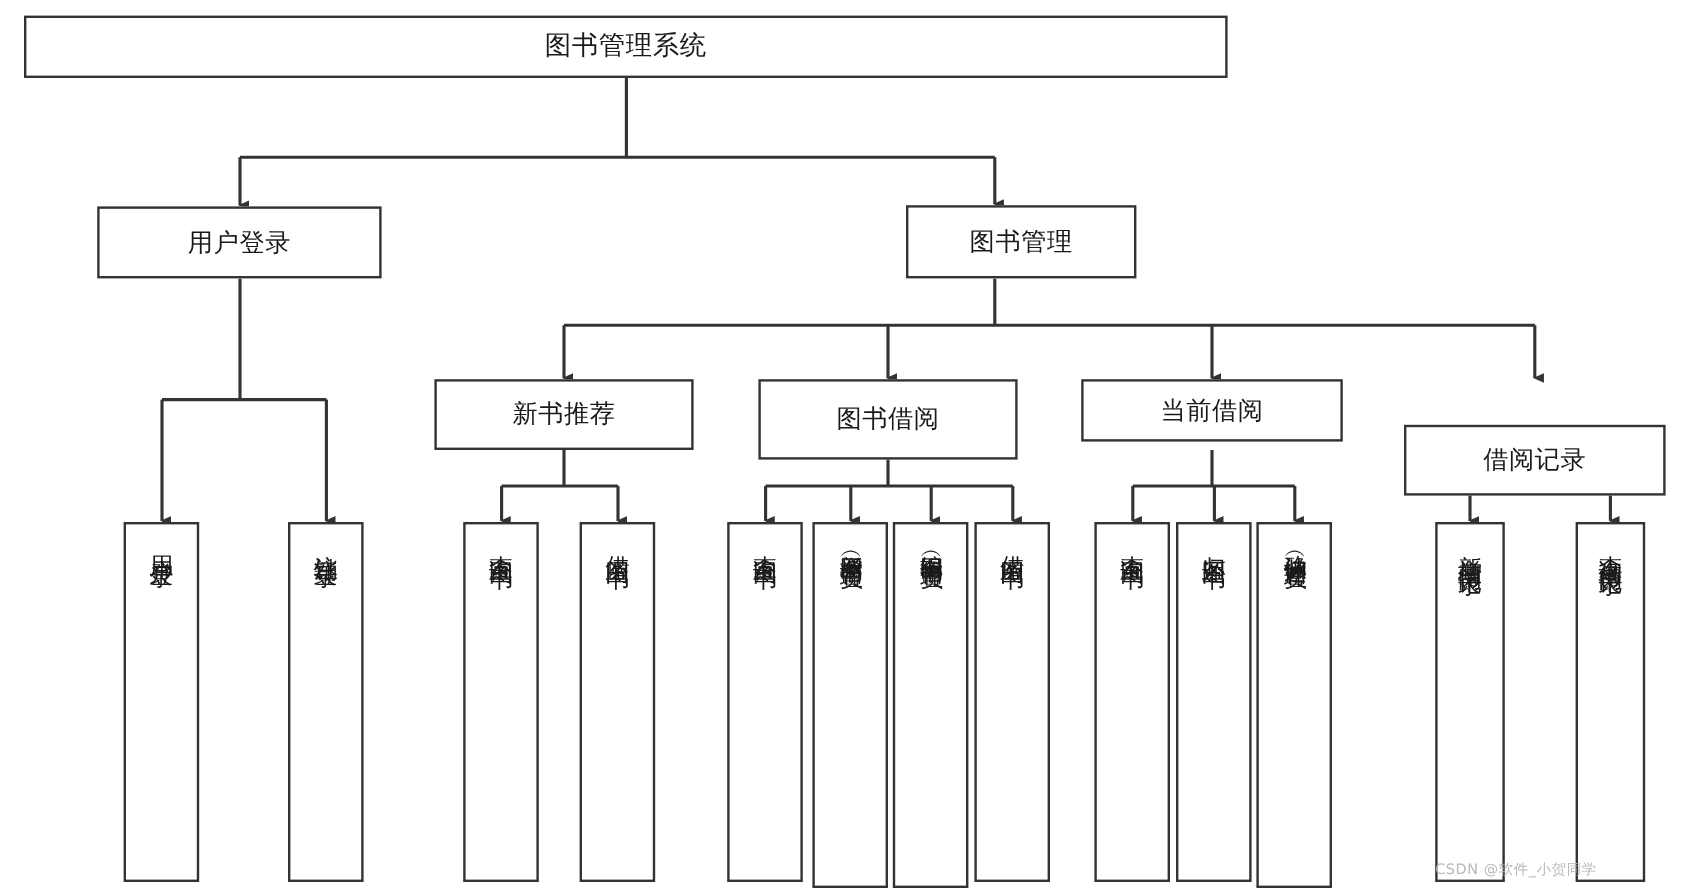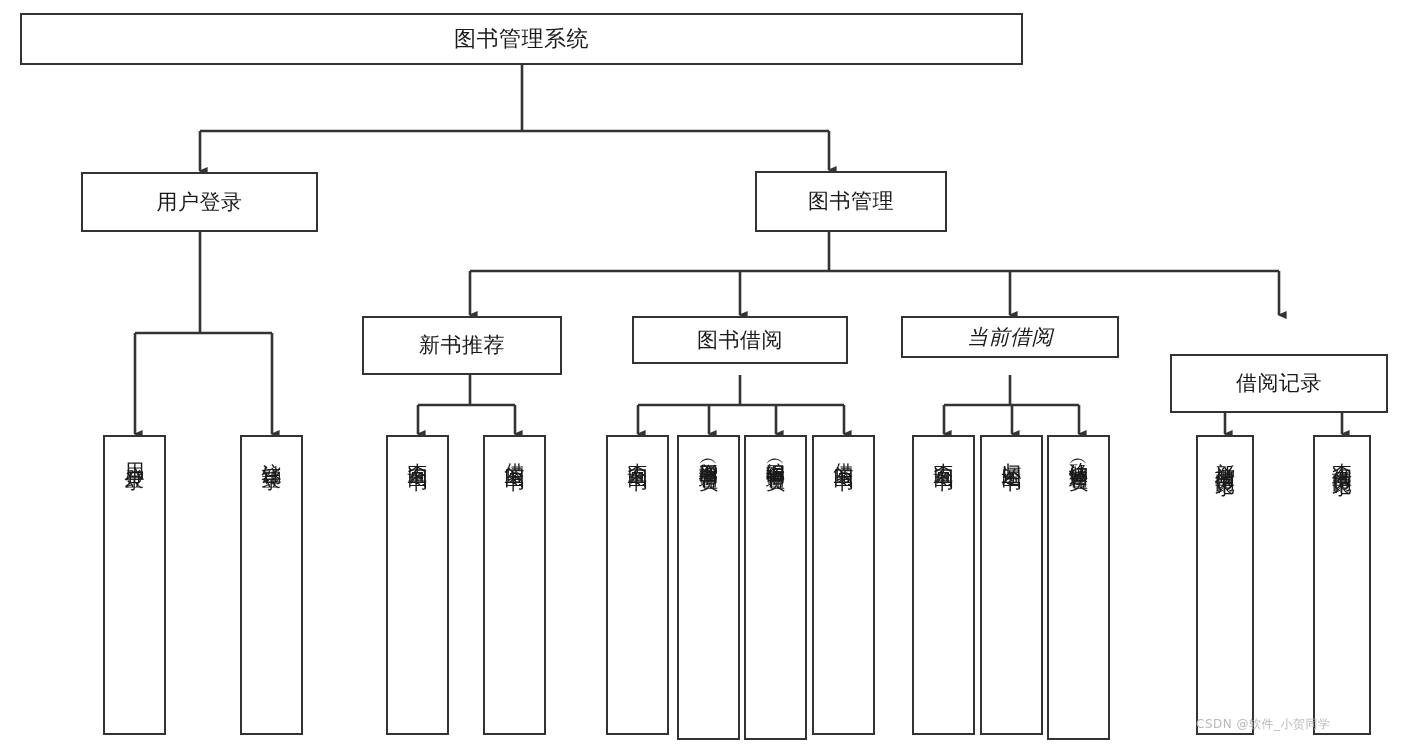--- a/index.html
+++ b/index.html
@@ -110,27 +110,27 @@
   <div id="node-layer">
       <div class="node h-node root" style="left: 20px; top: 13px; width: 1003px; height: 52px;">
         <span class="lbl">图书管理系统</span>
       </div>
       <div class="node h-node" style="left: 81px; top: 172px; width: 237px; height: 60px;">
         <span class="lbl">用户登录</span>
       </div>
       <div class="node h-node" style="left: 711px; top: 171px; width: 192px; height: 61px; margin-left: 44px;">
         <span class="lbl">图书管理</span>
       </div>
-      <div class="node h-node" style="left: 362px; top: 316px; width: 200px; height: 59px; justify-content: center;">
+      <div class="node h-node" style="left: 362px; top: 316px; width: 216px; height: 59px; justify-content: center;">
         <span class="lbl">新书推荐</span>
       </div>
-      <div class="node h-node" style="left: 632px; top: 316px; width: 216px; height: 48px;">
+      <div class="node h-node" style="left: 632px; top: 316px; width: 216px; height: 67px;">
         <span class="lbl">图书借阅</span>
       </div>
-      <div class="node h-node" style="left: 901px; top: 316px; width: 218px; height: 42px; font-style: italic;">
+      <div class="node h-node" style="left: 901px; top: 316px; width: 218px; height: 52px;">
         <span class="lbl">当前借阅</span>
       </div>
       <div class="node h-node" style="left: 1170px; top: 316px; width: 218px; height: 59px; margin-top: 38px;">
         <span class="lbl">借阅记录</span>
       </div>
       <div class="node v-node" style="left: 103px; top: 435px; width: 63px; height: 300px;">
         <span class="lbl">用户登录</span>
       </div>
       <div class="node v-node" style="left: 240px; top: 435px; width: 63px; height: 300px;">
         <span class="lbl">注销登录</span>

